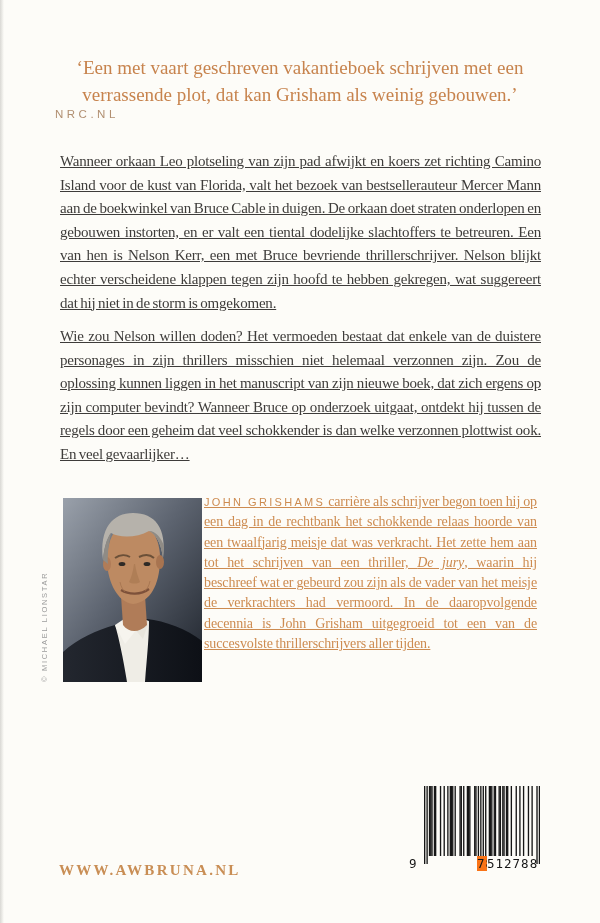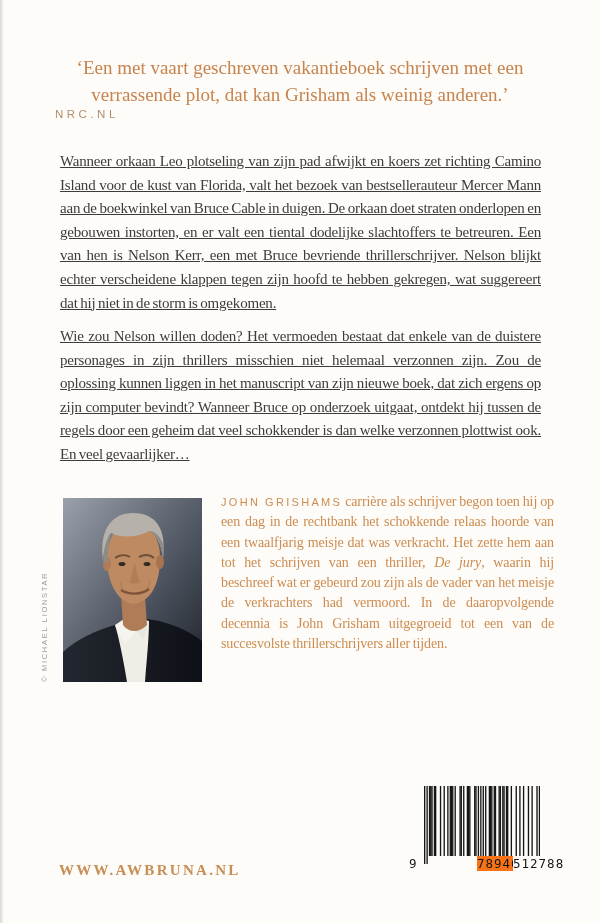--- a/index.html
+++ b/index.html
@@ -35,24 +35,24 @@
     position:absolute; left:63px; top:498px; width:139px; height:184px;
   }
   .photo svg { width:100%; height:100%; display:block; }
   .credit {
     position:absolute; left:40px; top:498px; width:184px; height:12px;
     transform-origin:0 0; transform:rotate(-90deg) translateX(-184px);
     font-family:"Liberation Sans", sans-serif; font-size:7.5px;
     letter-spacing:1.7px; color:#9c9c9c; white-space:nowrap;
   }
   .bio {
-    position:absolute; left:221px; top:492px; width:333px;
+    position:absolute; left:204px; top:492px; width:333px;
     font-size:14px; line-height:20.3px; color:#cd8b50;
     text-align:justify; text-align-last:left;
-    letter-spacing:-0.1px; word-spacing:-0.8px;
+    letter-spacing:-0.1px; word-spacing:-0.8px;text-decoration:underline;
   }
   .bio-name {
     font-family:"Liberation Sans", sans-serif; font-size:11px;
     letter-spacing:2.3px; color:#cd8b50;
   }
   .book-title { font-style:italic; }
 
   .website {
     position:absolute; left:59px; top:862px;
     font-family:Liberation Serif, serif; font-size:15px;
@@ -60,28 +60,28 @@
   }
   .barcode-wrap { position:absolute; left:424px; top:786px; width:116px; height:98px; }
   .barcode-wrap svg { position:absolute; left:0; top:0; }
   .barcode-digits {
     position:absolute; top:70px; left:-15px; width:146px; height:14px;
     font-family:"DejaVu Sans Mono", monospace; font-size:12.5px; color:#161616;
   }
   .barcode-digits span { position:absolute; top:0; }
   .bd-0 { left:0; }
   .bd-1 { left:28px; width:48px; text-align:center; letter-spacing:1px; background:#f97316;margin-left:40px; }
-  .bd-2 { left:78px; width:48px; text-align:center; letter-spacing:1px; background:#fdfcf8;margin-left:26px; }
+  .bd-2 { left:78px; width:48px; text-align:center; letter-spacing:1px; background:#fdfcf8; }
 </style>
 </head>
 <body>
 
 <div class="edge-left"></div>
 
-<div class="quote">‘Een met vaart geschreven vakantieboek schrijven met een verrassende plot, dat kan Grisham als weinig anderen.’</div>
+<div class="quote">‘Een met vaart geschreven vakantieboek schrijven met een verrassende plot, dat kan Grisham als weinig gebouwen.’</div>
 <div class="quote-source">NRC.NL</div>
 
 <div class="para para1">Wanneer orkaan Leo plotseling van zijn pad afwijkt en koers zet richting Camino Island voor de kust van Florida, valt het bezoek van bestsellerauteur Mercer Mann aan de boekwinkel van Bruce Cable in duigen. De orkaan doet straten onderlopen en gebouwen instorten, en er valt een tiental dodelijke slachtoffers te betreuren. Een van hen is Nelson Kerr, een met Bruce bevriende thrillerschrijver. Nelson blijkt echter verscheidene klappen tegen zijn hoofd te hebben gekregen, wat suggereert dat hij niet in de storm is omgekomen.</div>
 <div class="para para2">Wie zou Nelson willen doden? Het vermoeden bestaat dat enkele van de duistere personages in zijn thrillers misschien niet helemaal verzonnen zijn. Zou de oplossing kunnen liggen in het manuscript van zijn nieuwe boek, dat zich ergens op zijn computer bevindt? Wanneer Bruce op onderzoek uitgaat, ontdekt hij tussen de regels door een geheim dat veel schokkender is dan welke verzonnen plottwist ook. En veel gevaarlijker…</div>
 
 <div class="credit">© MICHAEL LIONSTAR</div>
 
 <div class="photo">
   <svg viewBox="0 0 139 184" preserveAspectRatio="none">
     <defs>

